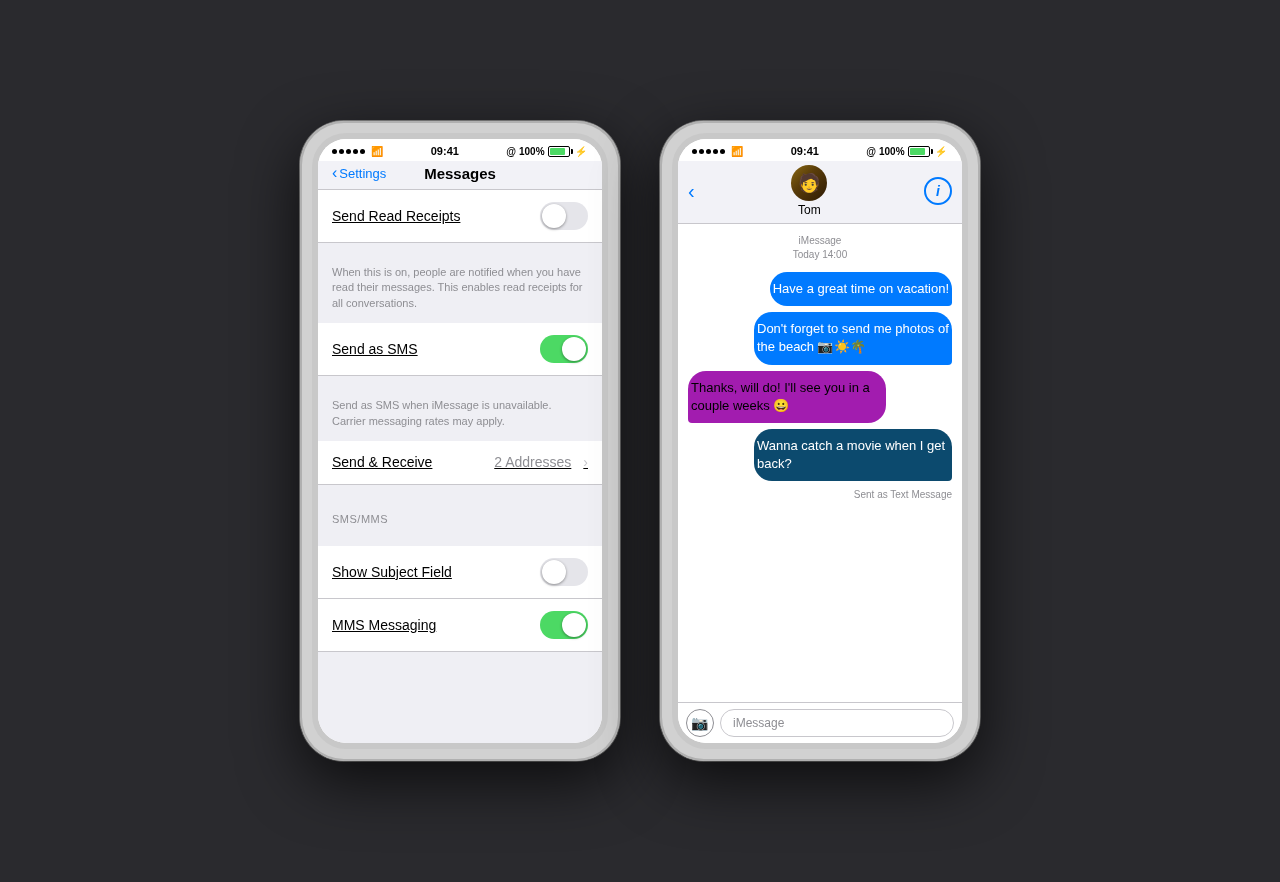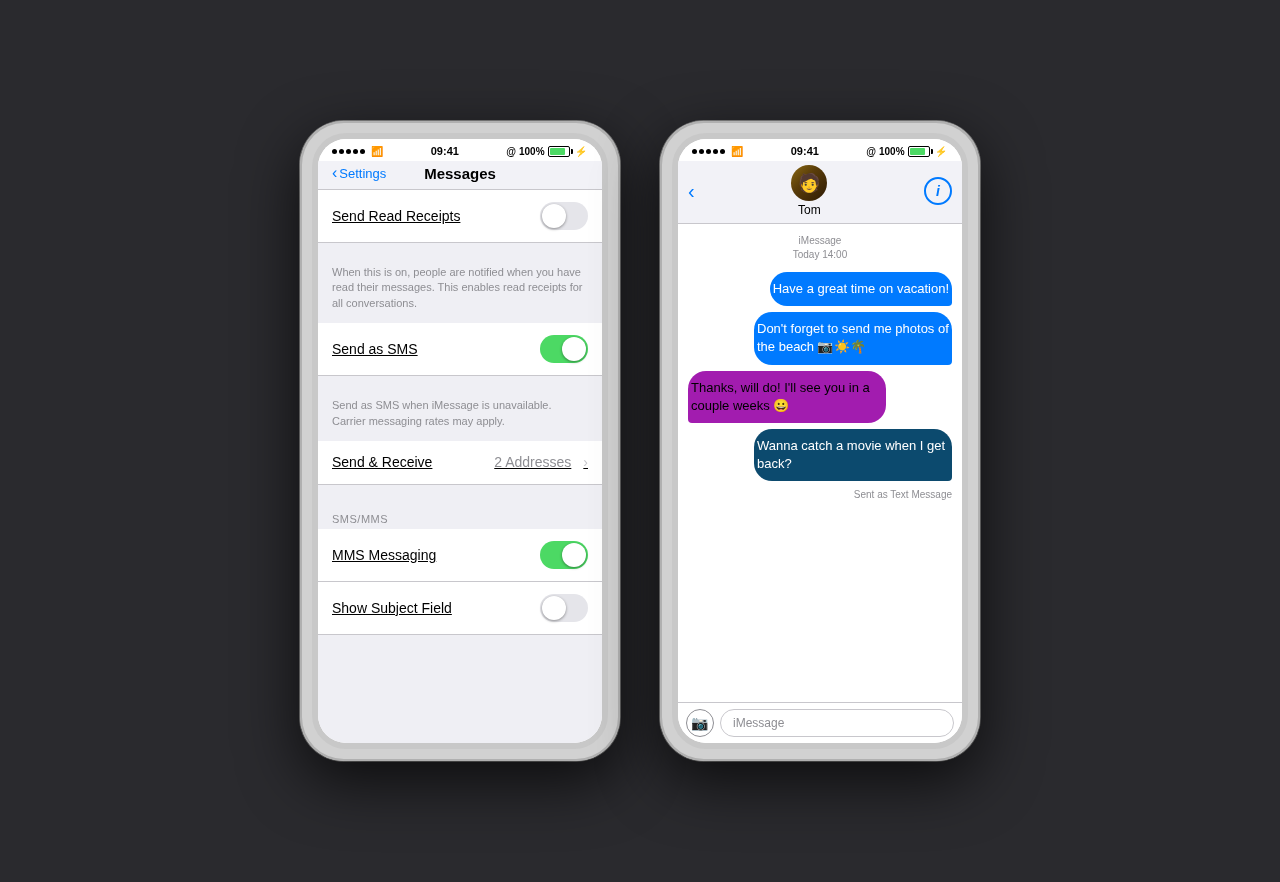--- a/index.html
+++ b/index.html
@@ -259,21 +259,21 @@
 
     .settings-value {
       color: #8e8e93;
       font-size: 14px;
       display: flex;
       align-items: center;
       gap: 12px;
     }
 
     .section-header {
-      padding: 14px 14px 4px;
+      padding: 14px 14px 21px;
       font-size: 11px;
       color: #8e8e93;
       text-transform: uppercase;
       letter-spacing: 0.5px;
       background: #efeff4;
     }
 
     
     .imessage-nav {
       display: flex;
@@ -491,28 +491,28 @@
               <div class="settings-value">
                 <span>2 Addresses</span>
                 <span class="settings-chevron">›</span>
               </div>
             </div>
           </div>
 
           <div class="section-header">SMS/MMS</div>
           <div class="settings-section">
             <div class="settings-row">
+              <span class="settings-row-label">Show Subject Field</span>
+              <div class="toggle off">
+                <div class="toggle-thumb"></div>
+              </div>
+            </div>
+            <div class="settings-row">
               <span class="settings-row-label">MMS Messaging</span>
               <div class="toggle on">
-                <div class="toggle-thumb"></div>
-              </div>
-            </div>
-            <div class="settings-row">
-              <span class="settings-row-label">Show Subject Field</span>
-              <div class="toggle off">
                 <div class="toggle-thumb"></div>
               </div>
             </div>
           </div>
 
         </div>
       </div>
     </div>
   </div>
 

